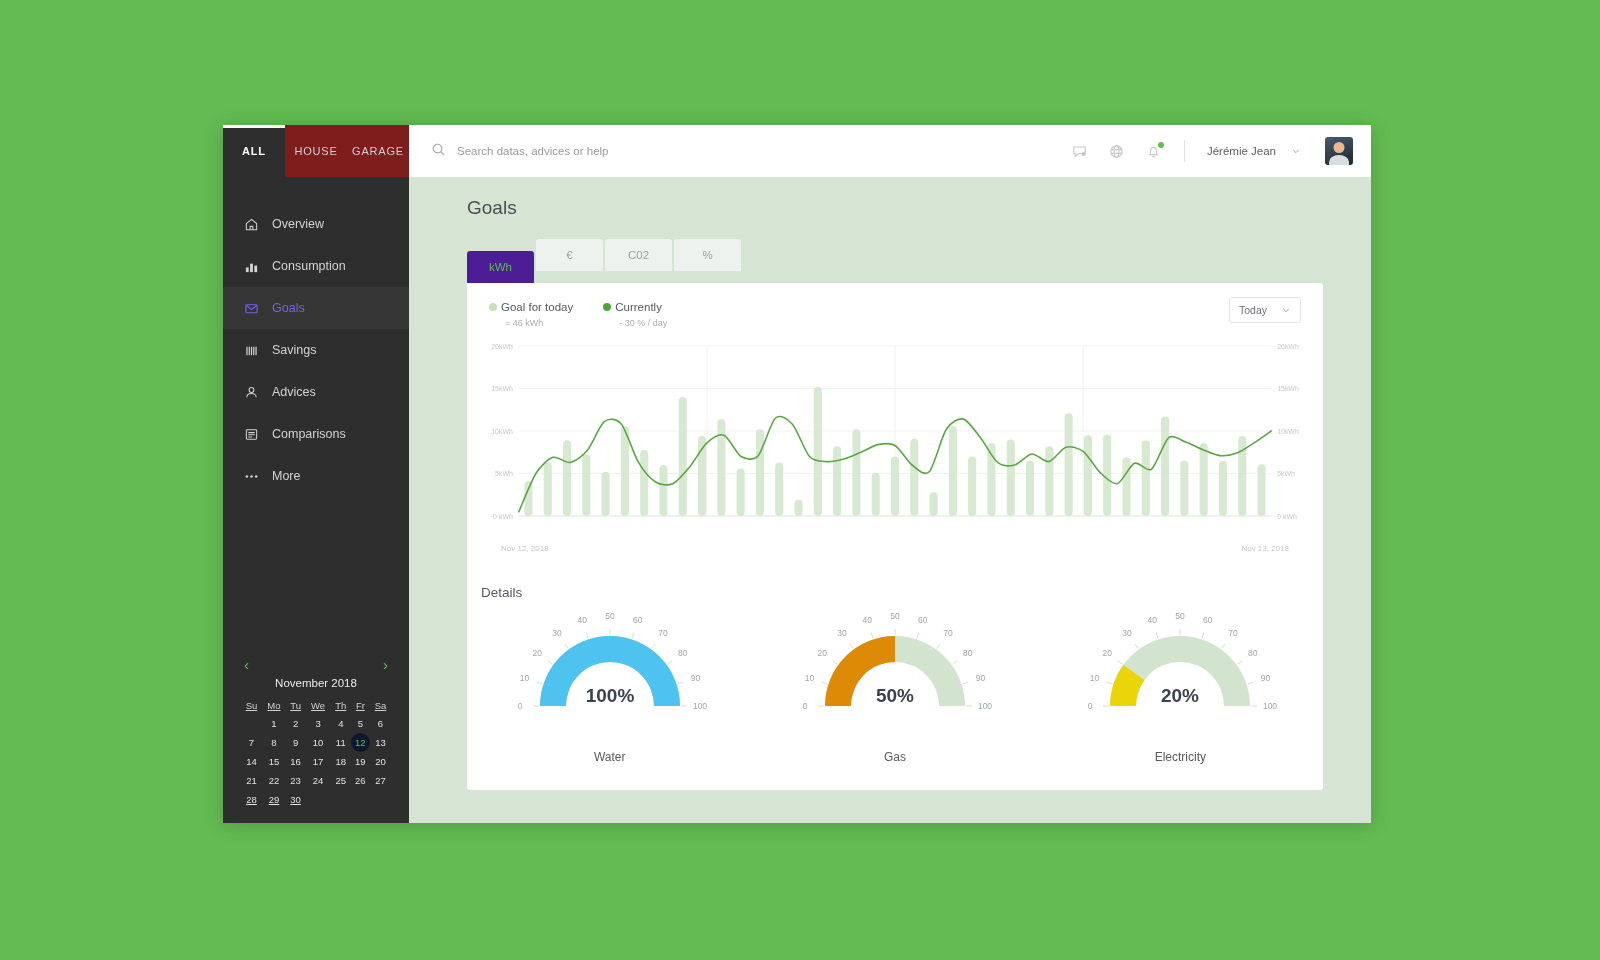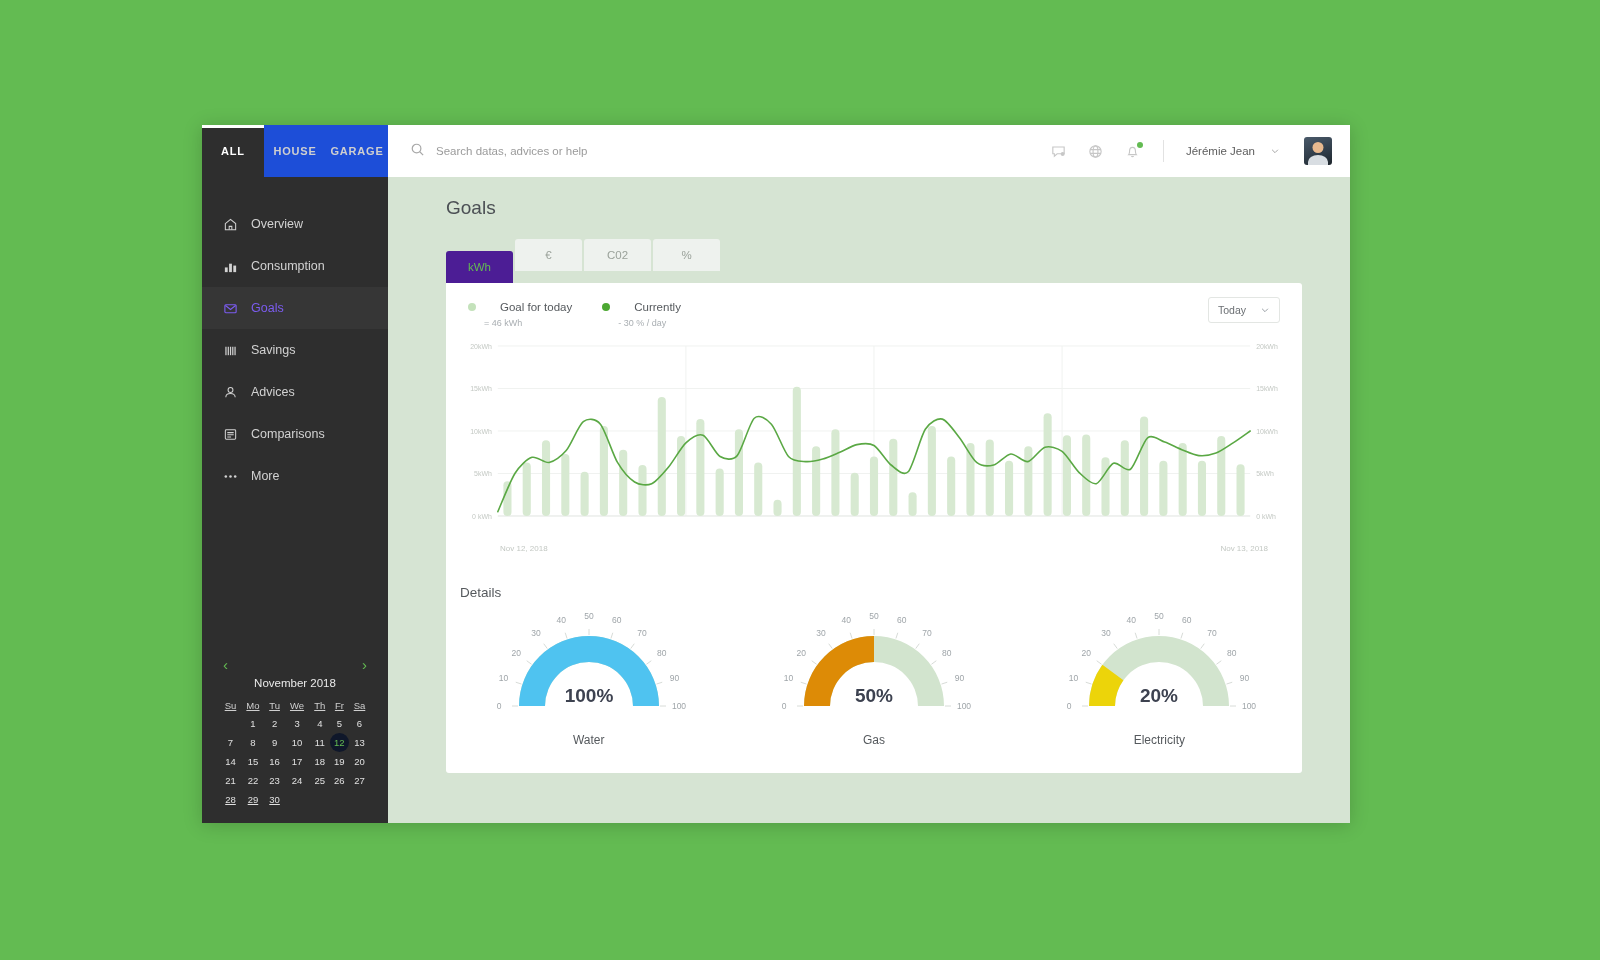--- a/index.html
+++ b/index.html
@@ -4,38 +4,38 @@
 <style>
   * { box-sizing: border-box; margin: 0; padding: 0; }
   html, body {
     width: 1600px; height: 960px;
     font-family: "Liberation Sans", sans-serif;
     background: #63bb52;
     overflow: hidden;
   }
   .app {
     position: absolute;
-    left: 202px; top: 125px;
+    left: 223px; top: 125px;
     width: 1148px; height: 698px;
     display: flex;
     box-shadow: 0 2px 18px rgba(0,0,0,.18);
   }
 
   
   .sidebar {
     width: 186px; flex: 0 0 186px;
     background: #2e2e2e;
     display: flex; flex-direction: column;
     position: relative;
   }
   .brand-tabs { display: flex; height: 52px; flex: 0 0 52px; }
   .brand-tab {
     flex: 1; display: flex; align-items: center; justify-content: center;
     font-size: 11px; letter-spacing: .8px; color: #cfcfcf;
-    background: #1d4ed8; cursor: pointer; position: relative; font-weight: bold;
+    background: #7f1d1d; cursor: pointer; position: relative;
   }
   .brand-tab.active { background: #2e2e2e; color: #fff; font-weight: bold; }
   .brand-tab.active::before {
     content: ""; position: absolute; top: 0; left: 0; right: 0; height: 3px; background: #fff;
   }
   .nav { margin-top: 26px; }
   .nav-item {
     display: flex; align-items: center; gap: 13px;
     height: 42px; padding-left: 20px;
     color: #d2d2d2; font-size: 12.5px; cursor: pointer;
@@ -114,39 +114,39 @@
     background: #eef2ee; font-size: 11.5px; color: #9aa29a; cursor: pointer;
     border-radius: 3px 3px 0 0;
   }
   .tab.active { background: #4c1d95; color: #63bb52; margin-top: 12px; }
 
   .card { background: #fff; border-radius: 0 3px 3px 3px; }
 
   .legend-row { display: flex; align-items: flex-start; padding: 18px 22px 0 22px; position: relative; }
   .legend { display: flex; gap: 30px; }
   .legend-item { display: flex; flex-direction: column; }
-  .legend-top { display: flex; align-items: center; gap: 24px; text-align: center; }
+  .legend-top { display: flex; align-items: center; gap: 4px; text-align: center; }
   .bullet { width: 8px; height: 8px; border-radius: 50%; flex: 0 0 8px; }
   .legend-label { font-size: 11.5px; color: #55595d; }
   .legend-sub { font-size: 9px; color: #a9aeb2; margin-left: 16px; margin-top: 5px; }
   .today-select {
     position: absolute; right: 22px; top: 14px;
     border: 1px solid #e3e6e3; border-radius: 3px;
     height: 26px; padding: 0 9px; display: flex; align-items: center; gap: 14px;
     font-size: 10.5px; color: #6b6f73; cursor: pointer; background: #fff;
   }
 
   .chart-wrap { position: relative; padding: 10px 10px 0 10px; }
-  .chart-dates { display: flex; justify-content: space-between; padding: 2px 34px 10px 54px; }
+  .chart-dates { display: flex; justify-content: space-between; padding: 2px 34px 10px 34px; }
   .chart-date { font-size: 8px; color: #c3c8c3; }
 
   .details-title { font-size: 13.5px; color: #55595d; padding: 22px 0 6px 14px; }
   .gauges { display: flex; padding: 0 0 26px 0; }
   .gauge-col { flex: 1; display: flex; flex-direction: column; align-items: center; }
-  .gauge-label { font-size: 12px; color: #55595d; margin-top: 2px; }
+  .gauge-label { font-size: 12px; color: #55595d; margin-top: 19px; }
 
   svg { overflow: visible; }
 </style>
 </head>
 <body>
 
 <div class="app">
 
   <div class="sidebar">
 

